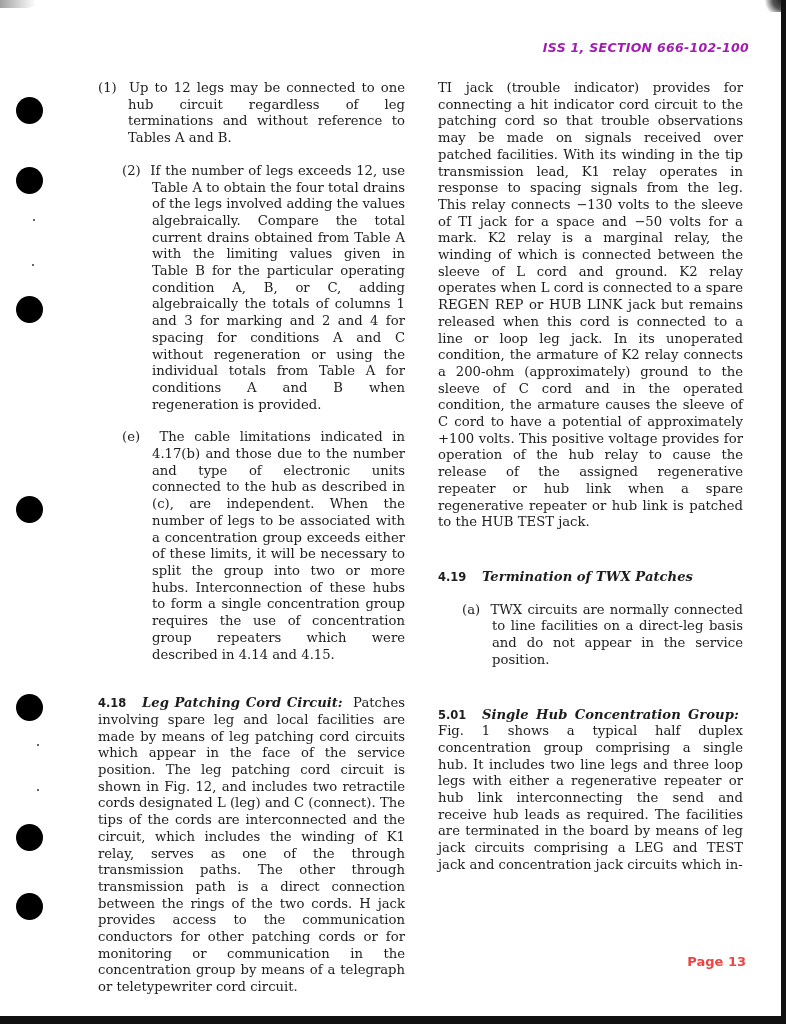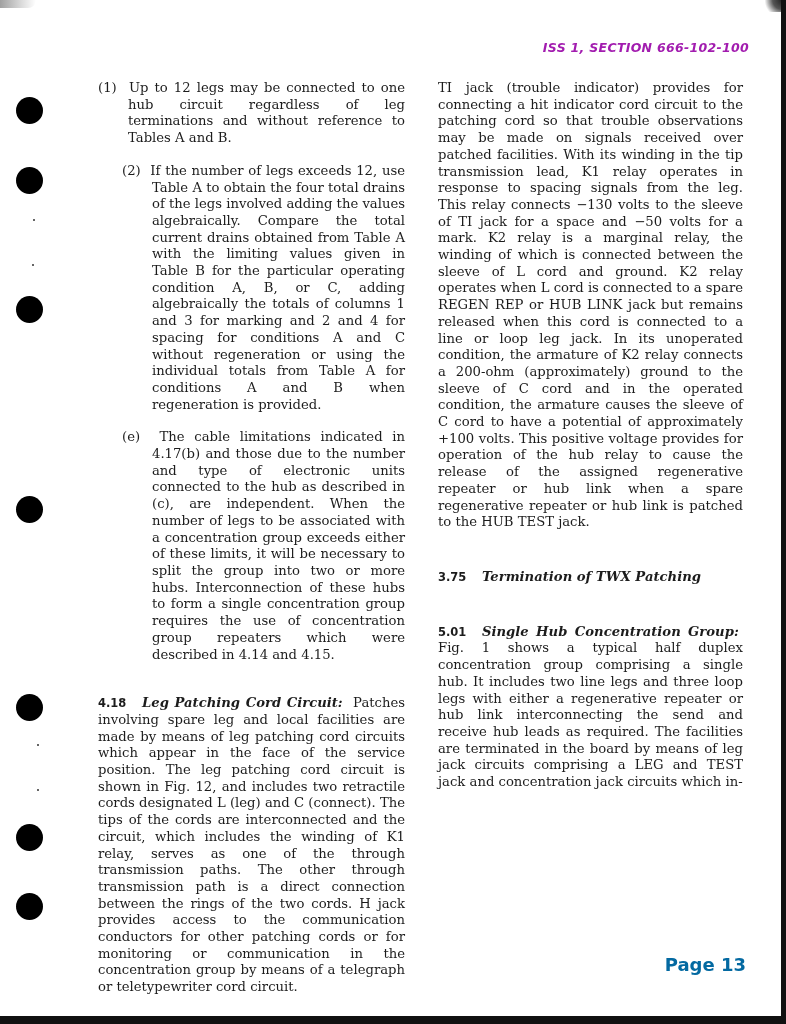--- a/index.html
+++ b/index.html
@@ -20,21 +20,21 @@
   .speck { position: absolute; width: 2px; height: 2px; background: #333; border-radius: 50%; }
 
   .header {
     position: absolute; top: 40px; right: 37px;
     font-family: "DejaVu Sans", "Liberation Sans", sans-serif;
     font-weight: bold; font-size: 12.5px; letter-spacing: .3px; color: #a21caf; font-style: italic;
   }
   .footer {
     position: absolute; top: 954px; right: 40px;
     font-family: "DejaVu Sans", "Liberation Sans", sans-serif;
-    font-weight: bold; font-size: 18px; color: #0369a1;
+    font-weight: bold; font-size: 13px; color: #ef4444;
   }
 
   .col { position: absolute; top: 80px; font-size: 13.2px; line-height: 16.7px; text-align: justify; }
   .col-left { left: 98px; width: 307px; }
   .col-right { left: 438px; width: 305px; }
 
   p { margin: 0; }
   .para { margin-bottom: 16px; }
   .indent-line { padding-left: 42px; text-indent: -30px; }
 
@@ -83,22 +83,23 @@
   <div class="spacer-s"></div>
 
   <p class="para"><span class="secnum">4.18</span><span class="em-bold">Leg Patching Cord Circuit:</span>&nbsp; <span>Patches involving spare leg and local facilities are made by means of leg patching cord circuits which appear in the face of the service position. The leg patching cord circuit is shown in Fig. 12, and includes two retractile cords designated L (leg) and C (connect). The tips of the cords are interconnected and the circuit, which includes the winding of K1 relay, serves as one of the through transmission paths. The other through transmission path is a direct connection between the rings of the two cords. H jack provides access to the communication conductors for other patching cords or for monitoring or communication in the concentration group by means of a telegraph or teletypewriter cord circuit.</span></p>
 </div>
 
 <div class="col col-right">
   <p class="para">TI jack (trouble indicator) provides for connecting a hit indicator cord circuit to the patching cord so that trouble observations may be made on signals received over patched facilities. With its winding in the tip transmission lead, K1 relay operates in response to spacing signals from the leg. This relay connects −130 volts to the sleeve of TI jack for a space and −50 volts for a mark. K2 relay is a marginal relay, the winding of which is connected between the sleeve of L cord and ground. K2 relay operates when L cord is connected to a spare REGEN REP or HUB LINK jack but remains released when this cord is connected to a line or loop leg jack. In its unoperated condition, the armature of K2 relay connects a 200-ohm (approximately) ground to the sleeve of C cord and in the operated condition, the armature causes the sleeve of C cord to have a potential of approximately +100 volts. This positive voltage provides for operation of the hub relay to cause the release of the assigned regenerative repeater or hub link when a spare regenerative repeater or hub link is patched to the HUB TEST jack.</p>
 
   <div class="spacer-m"></div>
 
-  <p class="para" style="text-align:left"><span class="secnum">3.75</span><span class="em-bold">Termination of TWX Patching</span></p>
+  <p class="para" style="text-align:left"><span class="secnum">4.19</span><span class="em-bold">Termination of TWX Patches</span></p>
 
+  <p class="para indent-line" style="margin-left:12px"><span>(a)</span>&nbsp; <span>TWX circuits are normally connected to line facilities on a direct-leg basis and do not appear in the service position.</span></p>
 
 
   <div class="spacer-m"></div>
 
 
   <p class="para"><span class="secnum">5.01</span><span class="em-bold">Single Hub Concentration Group:</span>&nbsp; <span>Fig. 1 shows a typical half duplex concentration group comprising a single hub. It includes two line legs and three loop legs with either a regenerative repeater or hub link interconnecting the send and receive hub leads as required. The facilities are terminated in the board by means of leg jack circuits comprising a LEG and TEST jack and concentration jack circuits which in-</span></p>
 </div>
 
 <div class="footer">Page 13</div>
 

